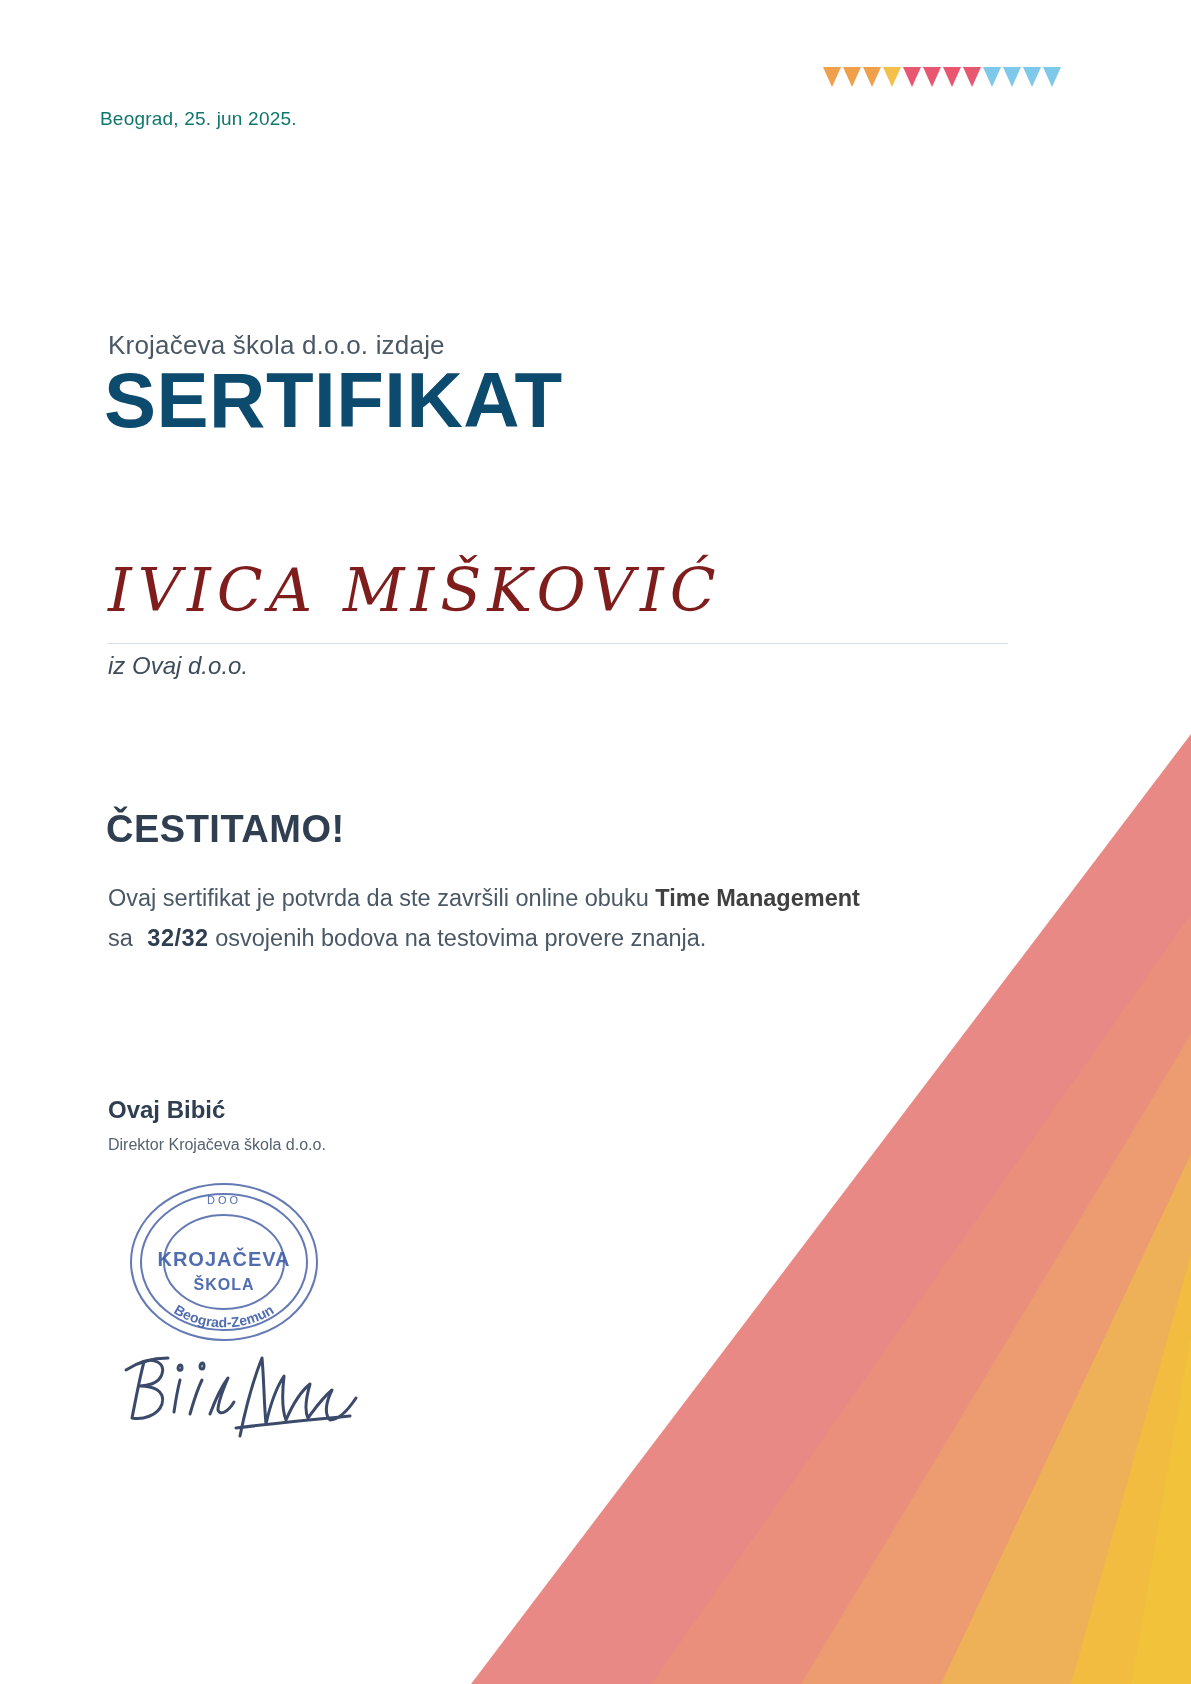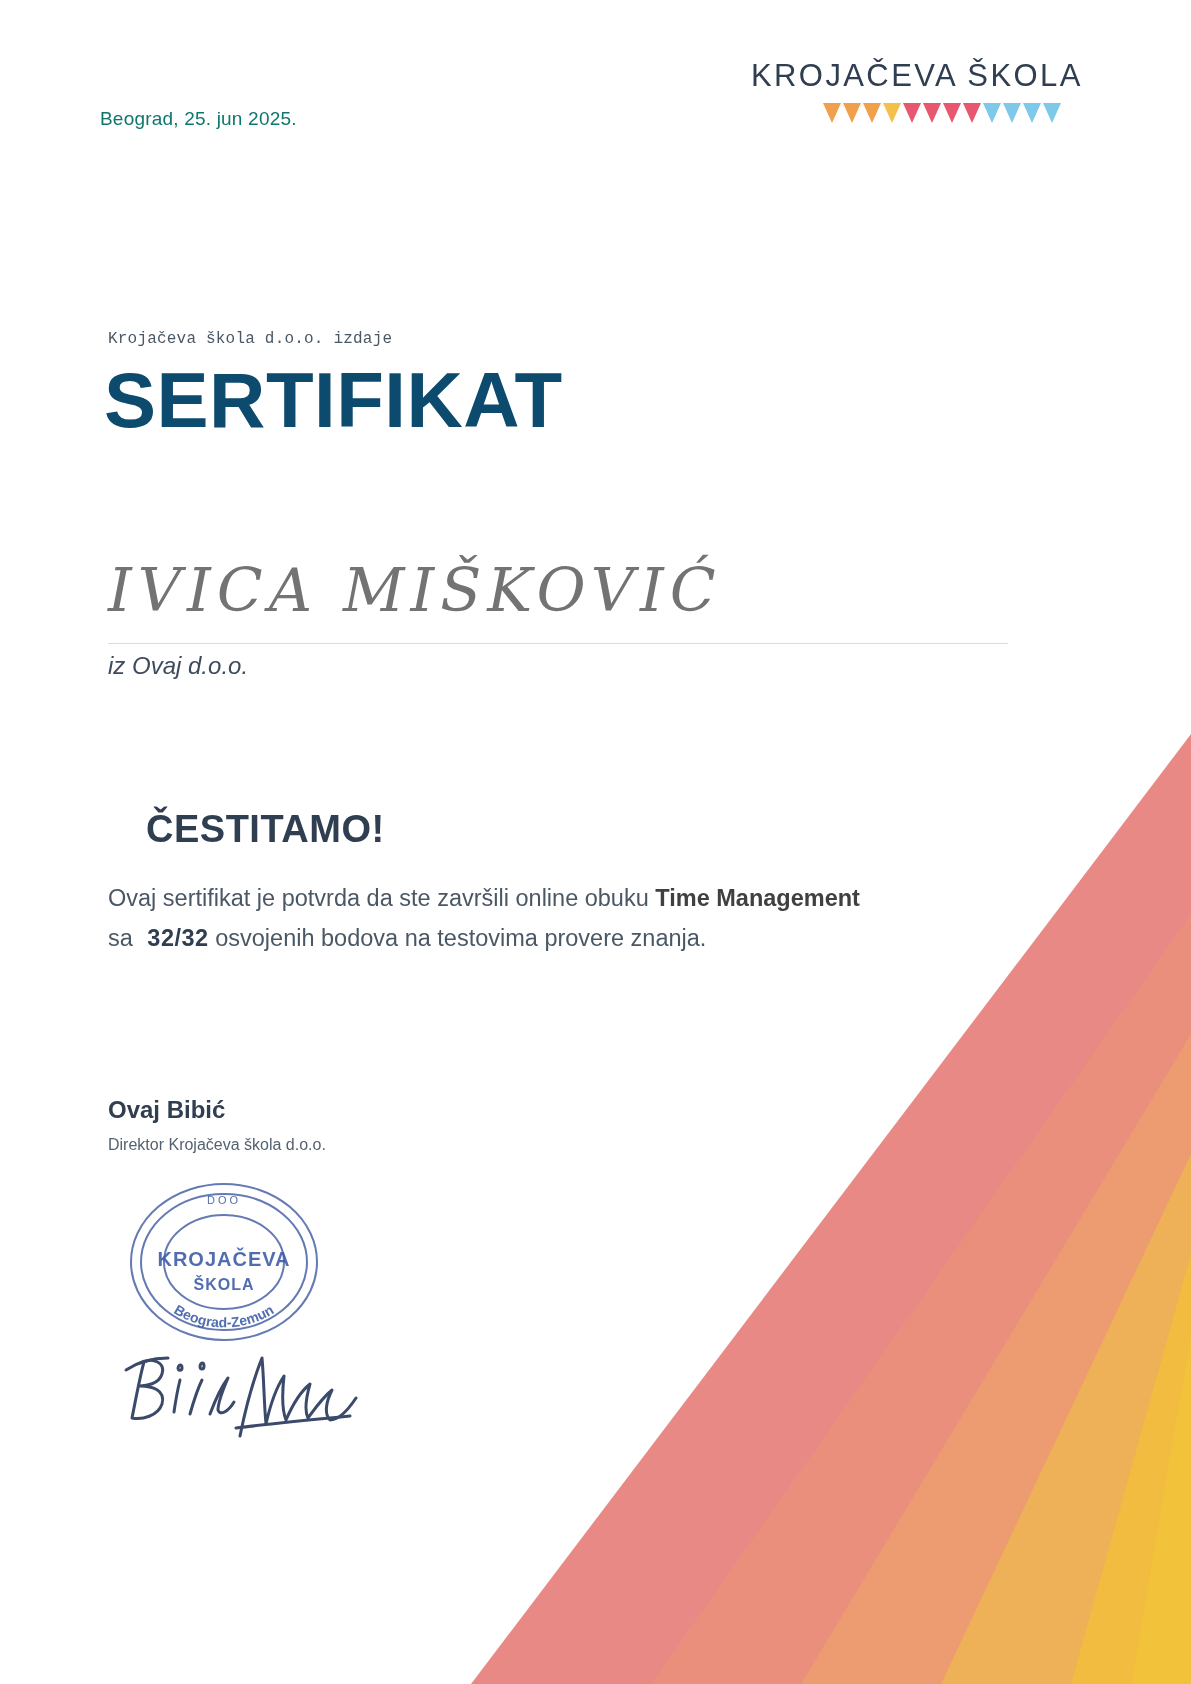--- a/index.html
+++ b/index.html
@@ -55,45 +55,44 @@
     width: 258px;
     margin-left: auto;
     display: block;
   }
 
   
   .issuer {
     position: absolute;
     left: 108px;
     top: 330px;
-    font-size: 16px;
+    font-size: 26px;
     color: #4a5866;
     letter-spacing: 0.2px;
-    font-family: Liberation Mono, monospace;
   }
   .title {
     position: absolute;
     left: 104px;
     top: 355px;
     font-size: 78px;
     font-weight: bold;
     letter-spacing: 0.5px;
     color: #0c4a6e;
   }
 
   .recipient {
     position: absolute;
     left: 108px;
     top: 555px;
     width: 900px;
     font-family: "DejaVu Serif", serif;
     font-style: italic;
     font-size: 60px;
     letter-spacing: 6px;
-    color: #737373;
+    color: #7f1d1d;
     padding-bottom: 18px;
     border-bottom: 1px solid #d8dde2;
     white-space: nowrap;
   }
   .recipient-from {
     position: absolute;
     left: 108px;
     top: 652px;
     font-size: 24px;
     font-style: italic;
@@ -101,21 +100,20 @@
   }
 
   .congrats {
     position: absolute;
     left: 106px;
     top: 808px;
     font-size: 38px;
     font-weight: bold;
     color: #2f3e50;
     letter-spacing: 0.5px;
-    margin-left: 40px;
   }
   .body-text {
     position: absolute;
     left: 108px;
     top: 878px;
     width: 890px;
     font-size: 23.5px;
     line-height: 40px;
     color: #4a5866;
   }
@@ -169,21 +167,20 @@
   <polygon points="720,180 720,950 180,950" fill="#ea8f7a" opacity="0.95"></polygon>
   <polygon points="720,300 720,950 330,950" fill="#ec9d70" opacity="0.95"></polygon>
   <polygon points="720,420 720,950 470,950" fill="#eeb255" opacity="0.95"></polygon>
   <polygon points="720,520 720,950 600,950" fill="#f0bd3e" opacity="0.95"></polygon>
   <polygon points="720,600 720,950 660,950" fill="#f1c23a" opacity="0.9"></polygon>
 </svg>
 
 <div class="date-line">Beograd, 25. jun 2025.</div>
 
 <div class="logo">
-  <div class="logo-text">KROJAČEVA ŠKOLA</div>
   <svg class="logo-zigzag" viewBox="0 0 258 22" preserveAspectRatio="none">
     <polygon points="0,0 18,0 9,20" fill="#f0a04b"></polygon>
     <polygon points="20,0 38,0 29,20" fill="#f0a04b"></polygon>
     <polygon points="40,0 58,0 49,20" fill="#f0a04b"></polygon>
     <polygon points="60,0 78,0 69,20" fill="#f3c14a"></polygon>
     <polygon points="80,0 98,0 89,20" fill="#e8566f"></polygon>
     <polygon points="100,0 118,0 109,20" fill="#e8566f"></polygon>
     <polygon points="120,0 138,0 129,20" fill="#e8566f"></polygon>
     <polygon points="140,0 158,0 149,20" fill="#e8566f"></polygon>
     <polygon points="160,0 178,0 169,20" fill="#7ec8ea"></polygon>

